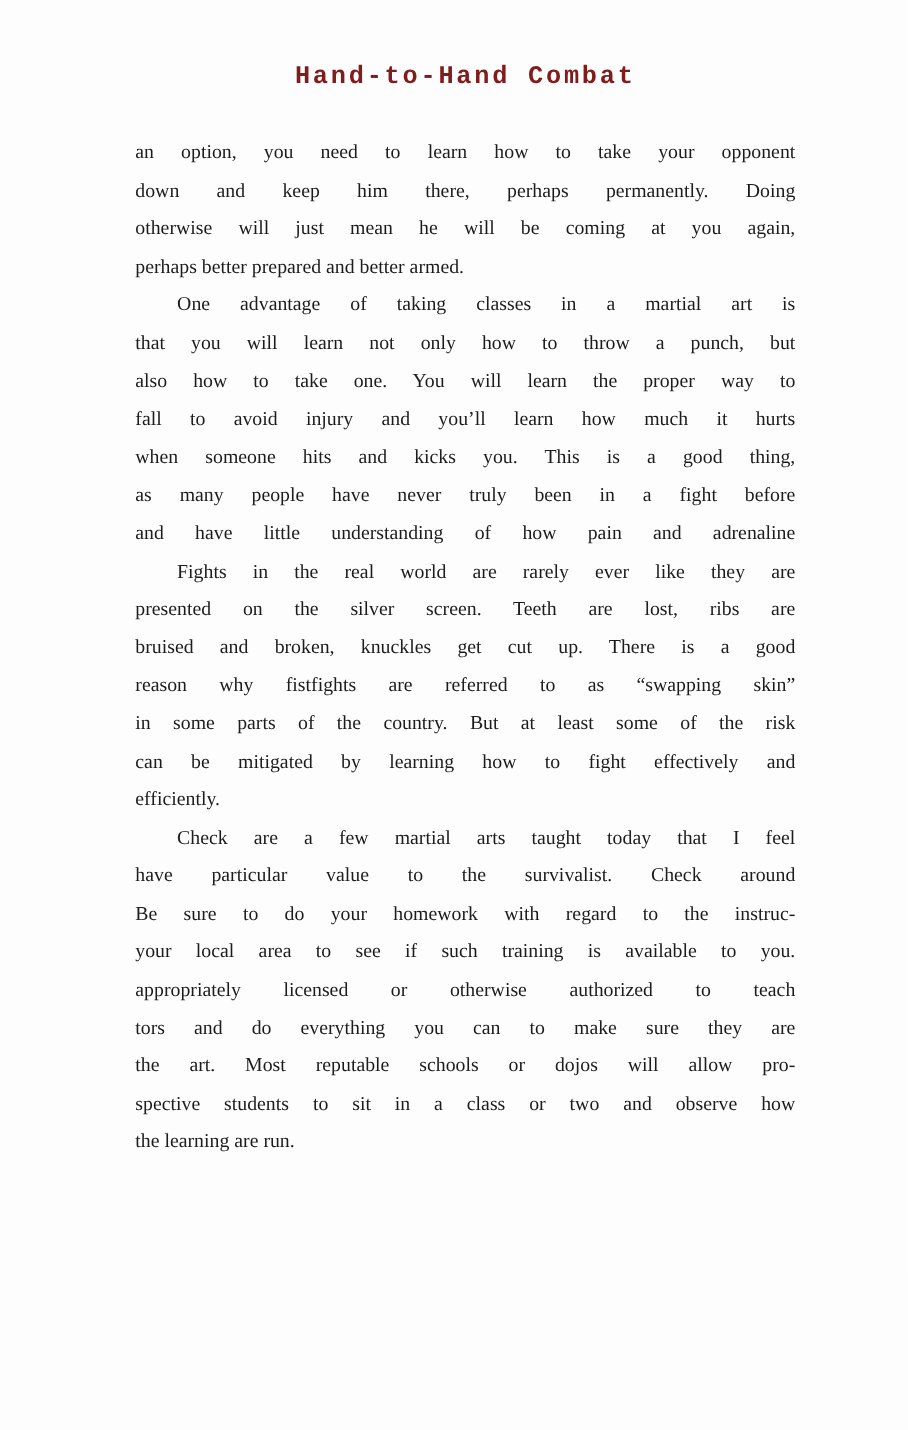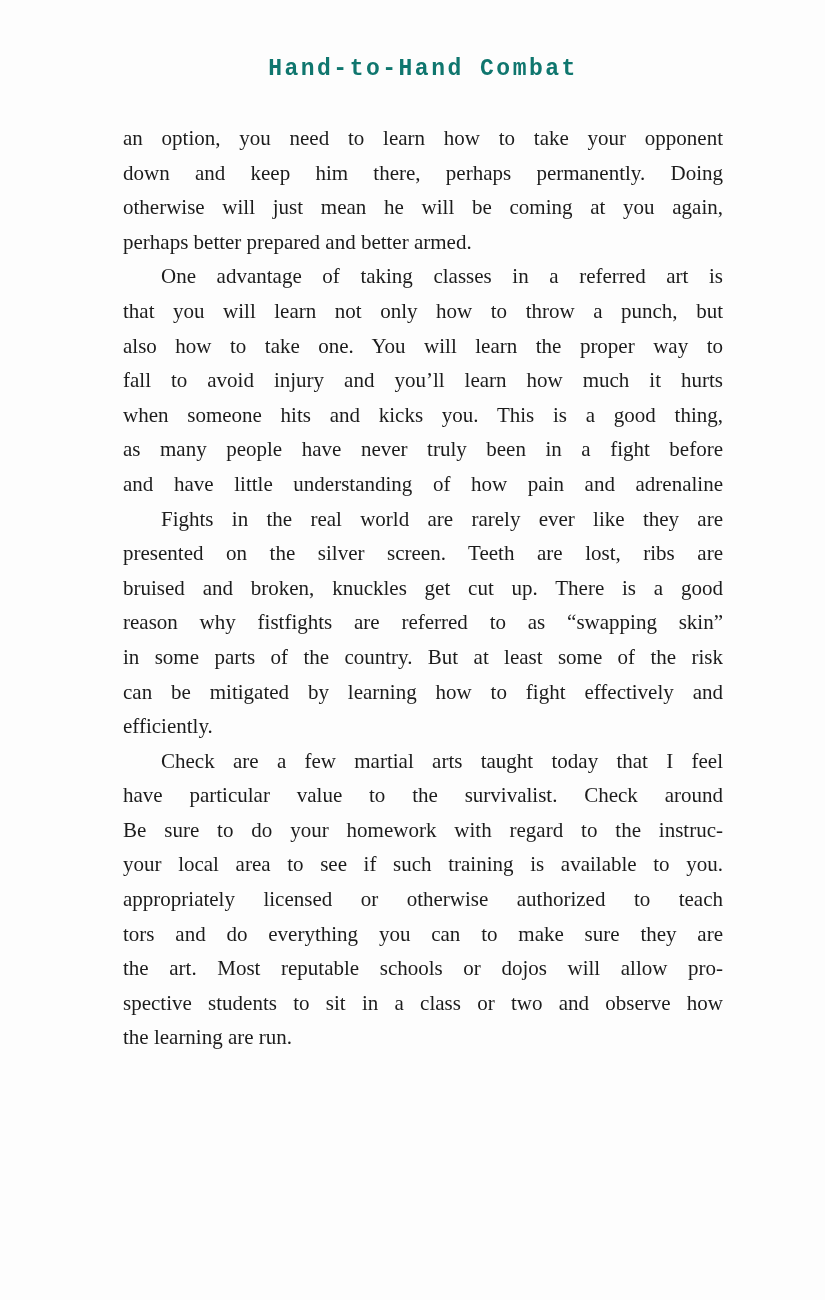--- a/index.html
+++ b/index.html
@@ -19,29 +19,29 @@
   .running-header {
     position: absolute;
     top: 56px;
     left: 123px;
     width: 600px;
     text-align: center;
     font-family: "Liberation Mono", monospace;
     font-weight: 700;
     font-size: 23px;
     letter-spacing: 2.5px;
-    color: #0f766e;
+    color: #7f1d1d;
     white-space: nowrap;
   }
   .body-text {
     position: absolute;
     top: 121px;
     left: 123px;
     width: 600px;
-    font-size: 21px;
+    font-size: 18px;
     line-height: 34.6px;
     color: #1c1c1c;
   }
   .para { margin: 0; padding: 0; }
   .line {
     text-align: justify;
     text-align-last: justify;
     -moz-text-align-last: justify;
   }
   .line.last {
@@ -70,21 +70,21 @@
   <div class="running-header">Hand-to-Hand Combat</div>
 
   <div class="body-text">
       <div class="para">
         <div class="line first">an option, you need to learn how to take your opponent</div>
         <div class="line">down and keep him there, perhaps permanently. Doing</div>
         <div class="line">otherwise will just mean he will be coming at you again,</div>
         <div class="line last">perhaps better prepared and better armed.</div>
       </div>
       <div class="para indent">
-        <div class="line first">One advantage of taking classes in a referred art is</div>
+        <div class="line first">One advantage of taking classes in a martial art is</div>
         <div class="line">that you will learn not only how to throw a punch, but</div>
         <div class="line">also how to take one. You will learn the proper way to</div>
         <div class="line">fall to avoid injury and you’ll learn how much it hurts</div>
         <div class="line">when someone hits and kicks you. This is a good thing,</div>
         <div class="line">as many people have never truly been in a fight before</div>
         <div class="line">and have little understanding of how pain and adrenaline</div>
       </div>
       <div class="para indent">
         <div class="line first">Fights in the real world are rarely ever like they are</div>
         <div class="line">presented on the silver screen. Teeth are lost, ribs are</div>

